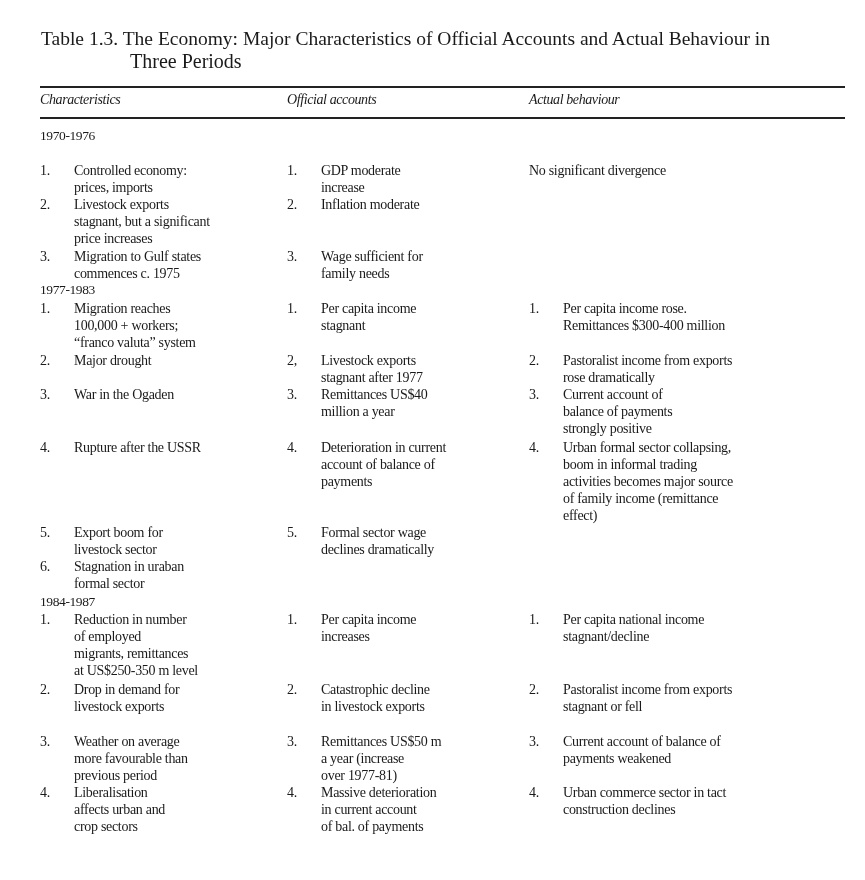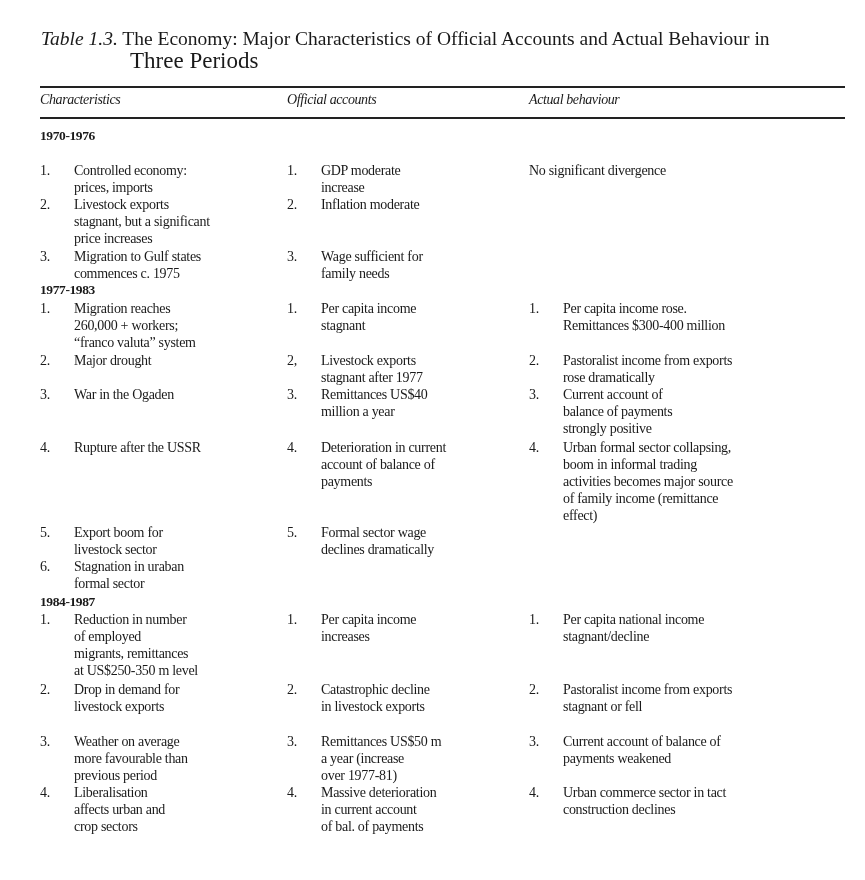--- a/index.html
+++ b/index.html
@@ -1,23 +1,23 @@
 <!DOCTYPE html>
 <html><head>
 <meta charset="utf-8">
 <style>
   html, body { margin: 0; padding: 0; background: #ffffff; }
   body { width: 865px; height: 880px; position: relative; overflow: hidden;
          font-family: "Liberation Serif", "DejaVu Serif", serif; color: #1a1a1a; }
   .title { position: absolute; left: 41px; top: 28px; font-size: 19.5px; line-height: 22px; white-space: nowrap; }
-  .title .lbl { font-style: italic; }
-  .title2 { position: absolute; left: 130px; top: 50px; font-size: 23px; line-height: 22px; }
+  .title .lbl { }
+  .title2 { position: absolute; left: 130px; top: 50px; font-size: 20px; line-height: 22px; }
   .rule { position: absolute; left: 40px; width: 805px; height: 2px; background: #222; }
   .hdr { position: absolute; top: 92px; font-style: italic; font-size: 14px; letter-spacing: -0.4px; }
-  .period { position: absolute; font-weight: bold; font-size: 13.5px; letter-spacing: -0.4px; left: 40px; }
+  .period { position: absolute; font-weight: normal; font-size: 13.5px; letter-spacing: -0.4px; left: 40px; }
   .item { position: absolute; font-size: 14px; line-height: 17px; letter-spacing: -0.3px; }
   .item .num { position: absolute; left: 0; top: 0; }
   .item .txt { position: absolute; left: 34px; top: 0; white-space: pre-line; }
   .c1 { left: 40px; width: 230px; }
   .c2 { left: 287px; width: 230px; }
   .c3 { left: 529px; width: 310px; }
   .free { position: absolute; font-size: 14px; line-height: 17px; letter-spacing: -0.3px; }
 </style>
 </head>
 <body>
@@ -70,21 +70,21 @@
 family needs</span>
   </div>
 
 <div class="free" style="left:529px; top:162px;text-align:center;">No significant divergence</div>
 
 <div class="period" style="top:282px;">1977-1983</div>
 
 <div class="item c1" style="top:300px;">
     <span class="num">1.</span>
     <span class="txt">Migration reaches
-260,000 + workers;
+100,000 + workers;
 “franco valuta” system</span>
   </div>
 <div class="item c1" style="top:352px;">
     <span class="num">2.</span>
     <span class="txt">Major drought</span>
   </div>
 <div class="item c1" style="top:386px;">
     <span class="num">3.</span>
     <span class="txt">War in the Ogaden</span>
   </div>

